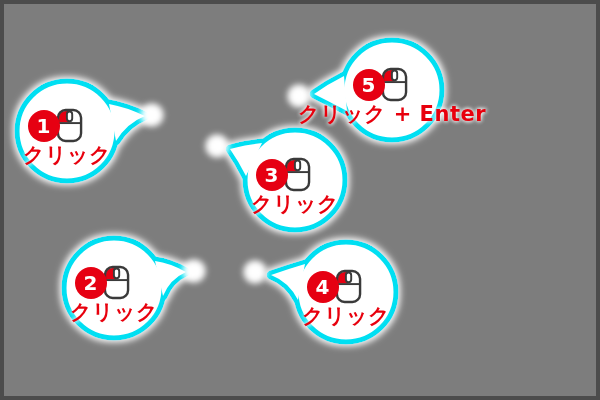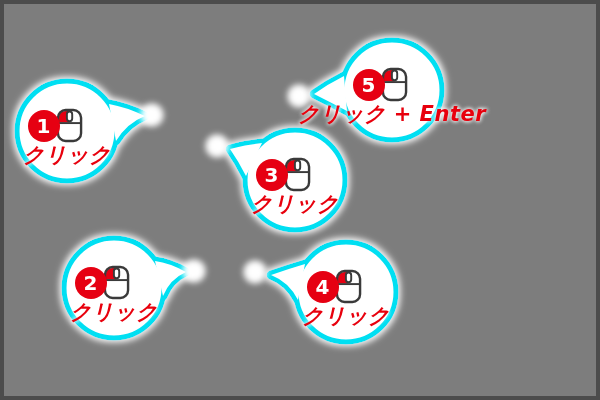--- a/index.html
+++ b/index.html
@@ -51,21 +51,20 @@
     font-size:20px; font-weight:bold;
     display:flex; align-items:center; justify-content:center;
     z-index:2;
   }
   .mouse-icon { margin-left:-4px; z-index:1; }
   .bubble-label {
     margin-top:-2px;
     color:#e8000d;
     font-size:21px;
     font-weight:bold;
-    font-style:italic;
     white-space:nowrap;
     letter-spacing:0.5px;
     text-shadow: 0 0 4px #ffffff, 0 0 4px #ffffff;
     z-index:2;
   }
 </style>
 </head>
 <body>
 
 <div class="screen">

